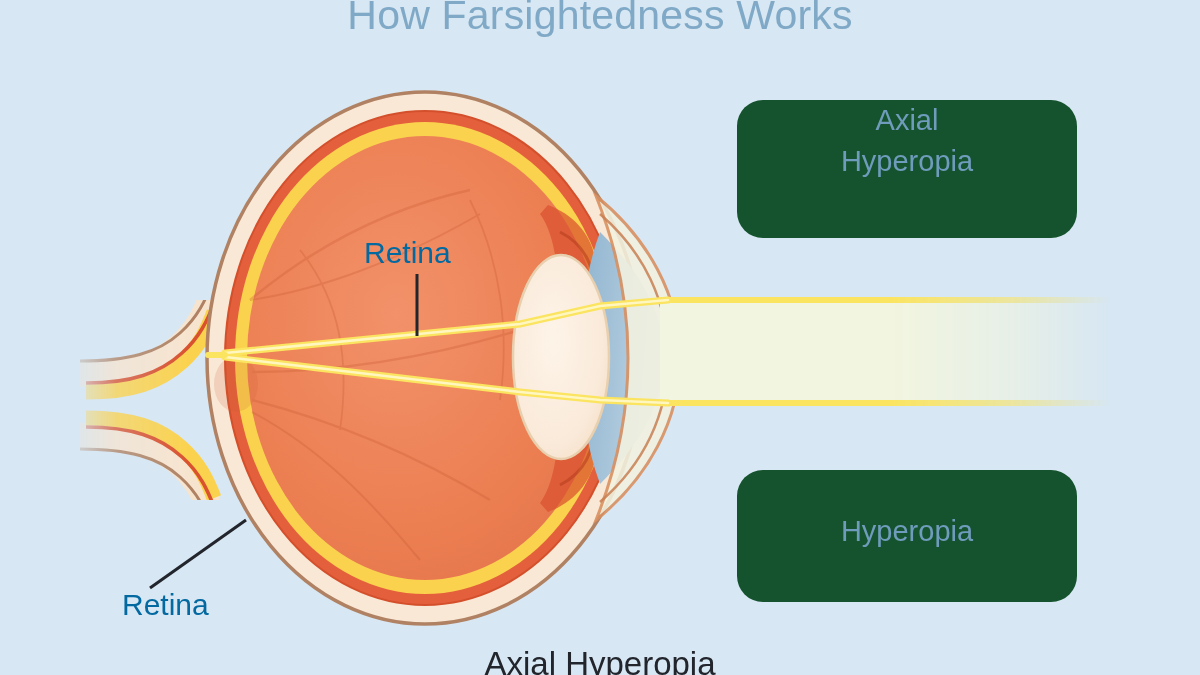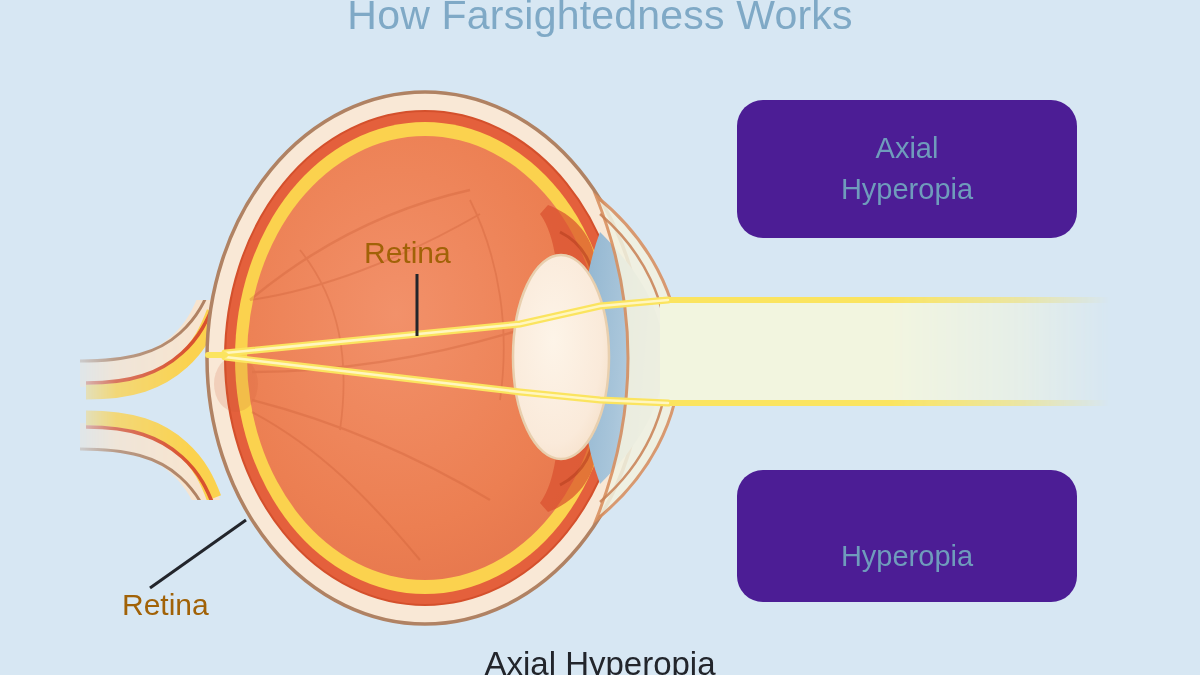--- a/index.html
+++ b/index.html
@@ -36,24 +36,24 @@
     text-align: center;
     font-size: 41px;
     font-weight: 400;
     letter-spacing: 0.2px;
     color: #7fa9c6;
     white-space: nowrap;
   }
   
   .info-card {
     position: absolute;
-    background: #4c1d95;
+    background: #14532d;
     border-radius: 26px;
     display: flex;
-    align-items: center;
+    align-items: flex-start;
     justify-content: center;
     text-align: center;
     color: #6f9cbc;
     font-size: 29px;
     line-height: 1.43;
     font-weight: 400;
   }
   #card-axial {
     left: 737px;
     top: 100px;
@@ -65,21 +65,21 @@
     top: 470px;
     width: 340px;
     height: 132px;
   }
   .card-text {
     padding: 0 10px;
   }
   
   .diagram-label {
     position: absolute;
-    color: #a16207;
+    color: #0369a1;
     font-size: 30px;
     white-space: nowrap;
   }
   #label-retina-inner {
     left: 364px;
     top: 236px;
   }
   #label-retina-outer {
     left: 122px;
     top: 588px;

